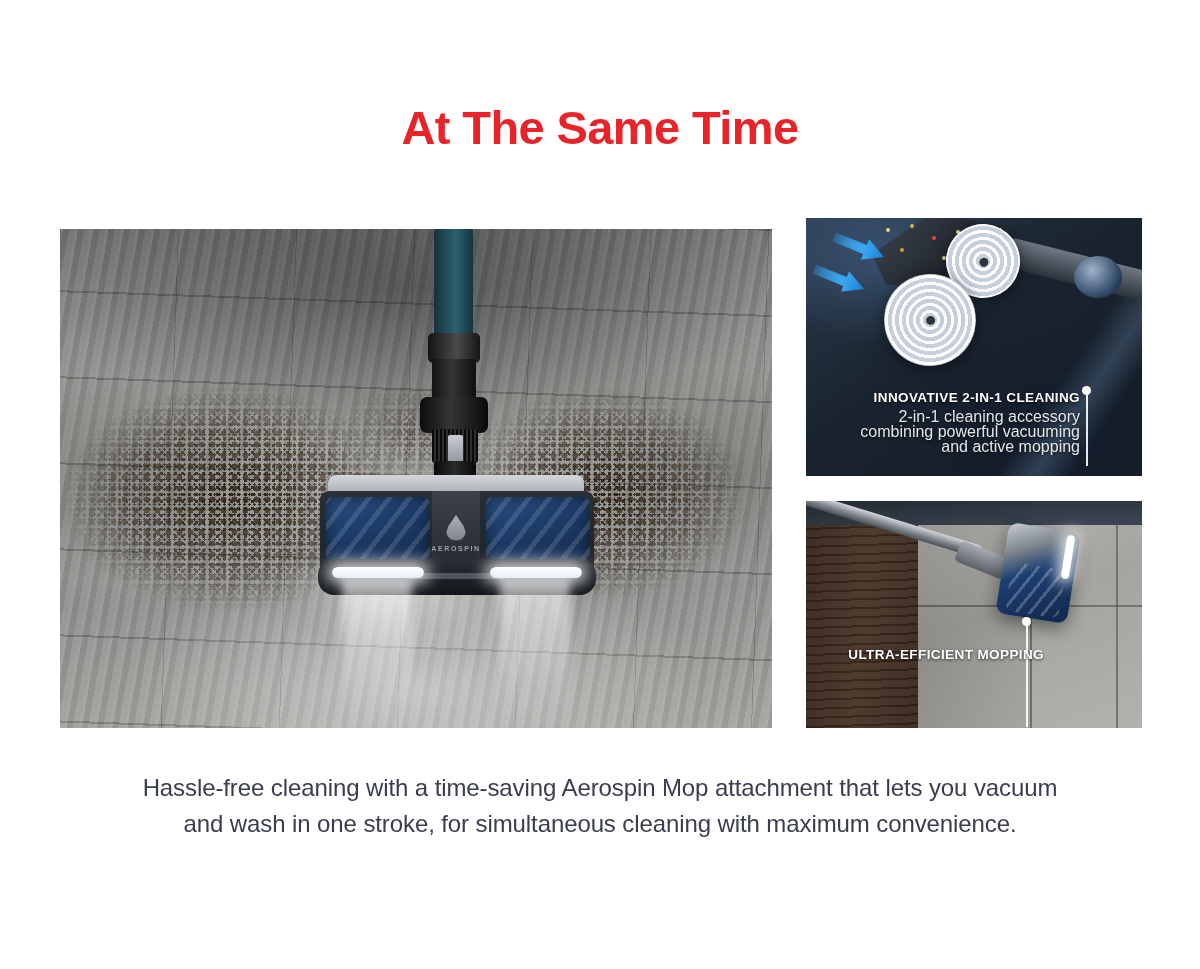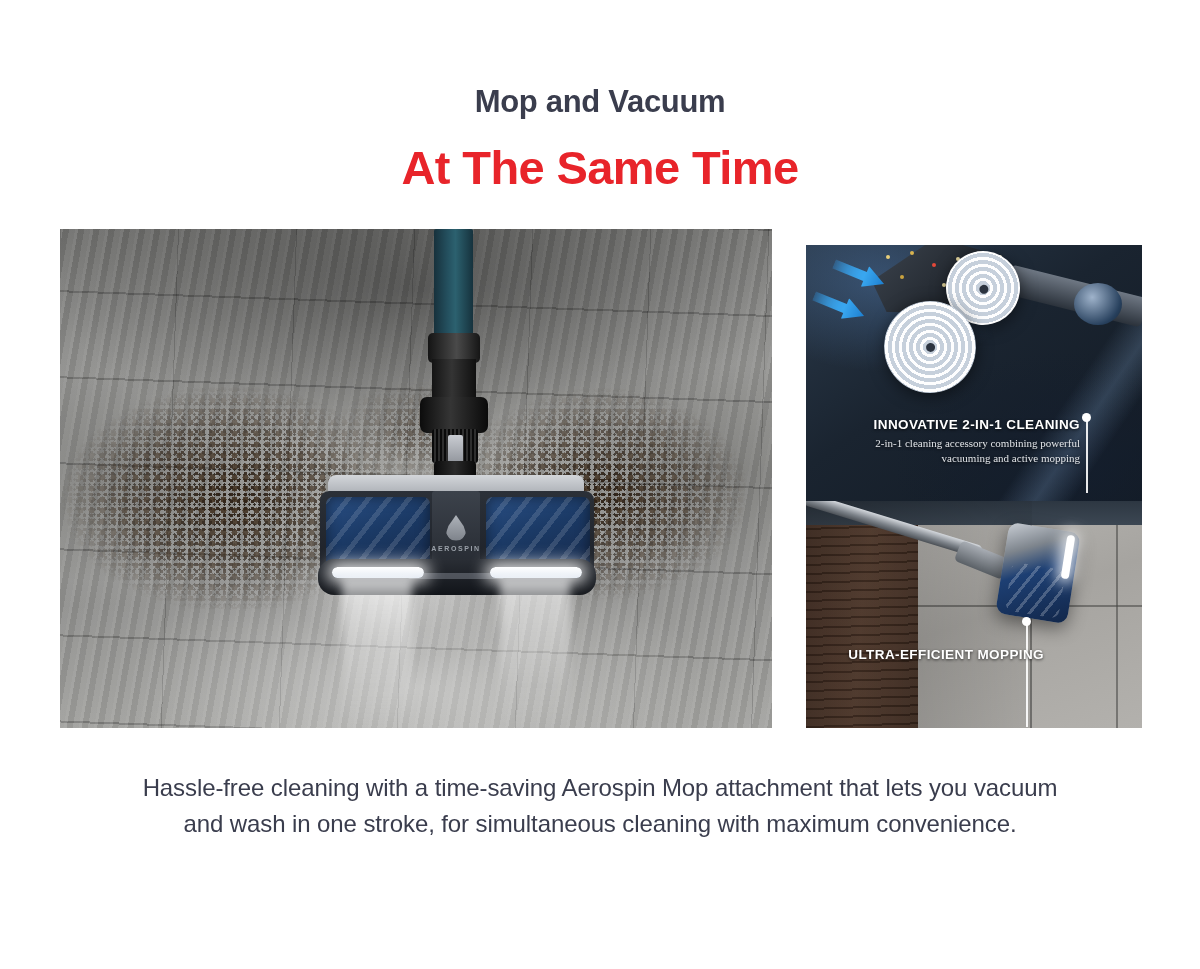--- a/index.html
+++ b/index.html
@@ -162,21 +162,21 @@
   }
   .beam-left  { left: 282px; }
   .beam-right { left: 440px; }
   .brand-strip {
     position: absolute; left: 348px; top: 344px; width: 96px; height: 6px;
     background: rgba(120,126,134,.55); border-radius: 2px;
   }
 
   
   .panel { position: absolute; overflow: hidden; }
-  .panel-top    { left: 806px; top: 245px; width: 336px; height: 258px; background: #1c2733; }
+  .panel-top    { left: 806px; top: 218px; width: 336px; height: 258px; background: #1c2733; }
   .panel-bottom { left: 806px; top: 501px; width: 336px; height: 227px; background: #15803d; }
 
   
   .space-bg {
     position: absolute; inset: 0;
     background:
       radial-gradient(ellipse 60% 50% at 22% 14%, rgba(80,120,170,.45), transparent 70%),
       radial-gradient(ellipse 70% 60% at 78% 86%, rgba(20,30,45,.9), transparent 75%),
       linear-gradient(145deg, #2b3a4b 0%, #1a2430 45%, #121a24 100%);
   }
@@ -273,21 +273,21 @@
     background: #fff; border-radius: 4px; transform: rotate(9deg);
     box-shadow: 0 0 14px 5px rgba(255,255,255,.8);
   }
 
   
   .cap {
     position: absolute; color: #ffffff; text-align: right;
     text-shadow: 0 1px 3px rgba(0,0,0,.7);
   }
   .cap-title { font-size: 13.5px; font-weight: bold; letter-spacing: .4px; }
-  .cap-sub   { font-size: 11px; line-height: 15px; margin-top: 4px; color: #e3e6ea; font-family: Liberation Serif, serif; }
+  .cap-sub   { font-size: 16px; line-height: 15px; margin-top: 4px; color: #e3e6ea; }
   .cap-top   { left: 26px; top: 172px; width: 248px; }
   .cap-bot   { left: 10px; top: 146px; width: 228px; }
   .marker { position: absolute; }
   .marker-dot {
     position: absolute; width: 9px; height: 9px; border-radius: 50%; background: #fff;
   }
   .marker-line { position: absolute; width: 2px; background: rgba(255,255,255,.9); }
   .mk-top-dot  { left: 276px; top: 168px; }
   .mk-top-line { left: 280px; top: 176px; height: 72px; }
   .mk-bot-dot  { left: 216px; top: 116px; }
@@ -299,21 +299,20 @@
     text-align: center; color: #3a3d4d;
     font-size: 24px; line-height: 36px; letter-spacing: -0.1px;
   }
 </style>
 </head>
 <body>
 
 <div class="page">
 
   <div class="headline">
-    <div class="headline-top">Mop and Vacuum</div>
     <div class="headline-bottom">At The Same Time</div>
   </div>
 
   <div class="hero">
     <div class="floor"></div>
     <div class="floor-tone"></div>
     <div class="debris"></div>
     <div class="clean-path"></div>
 
     <div class="wand"></div>

